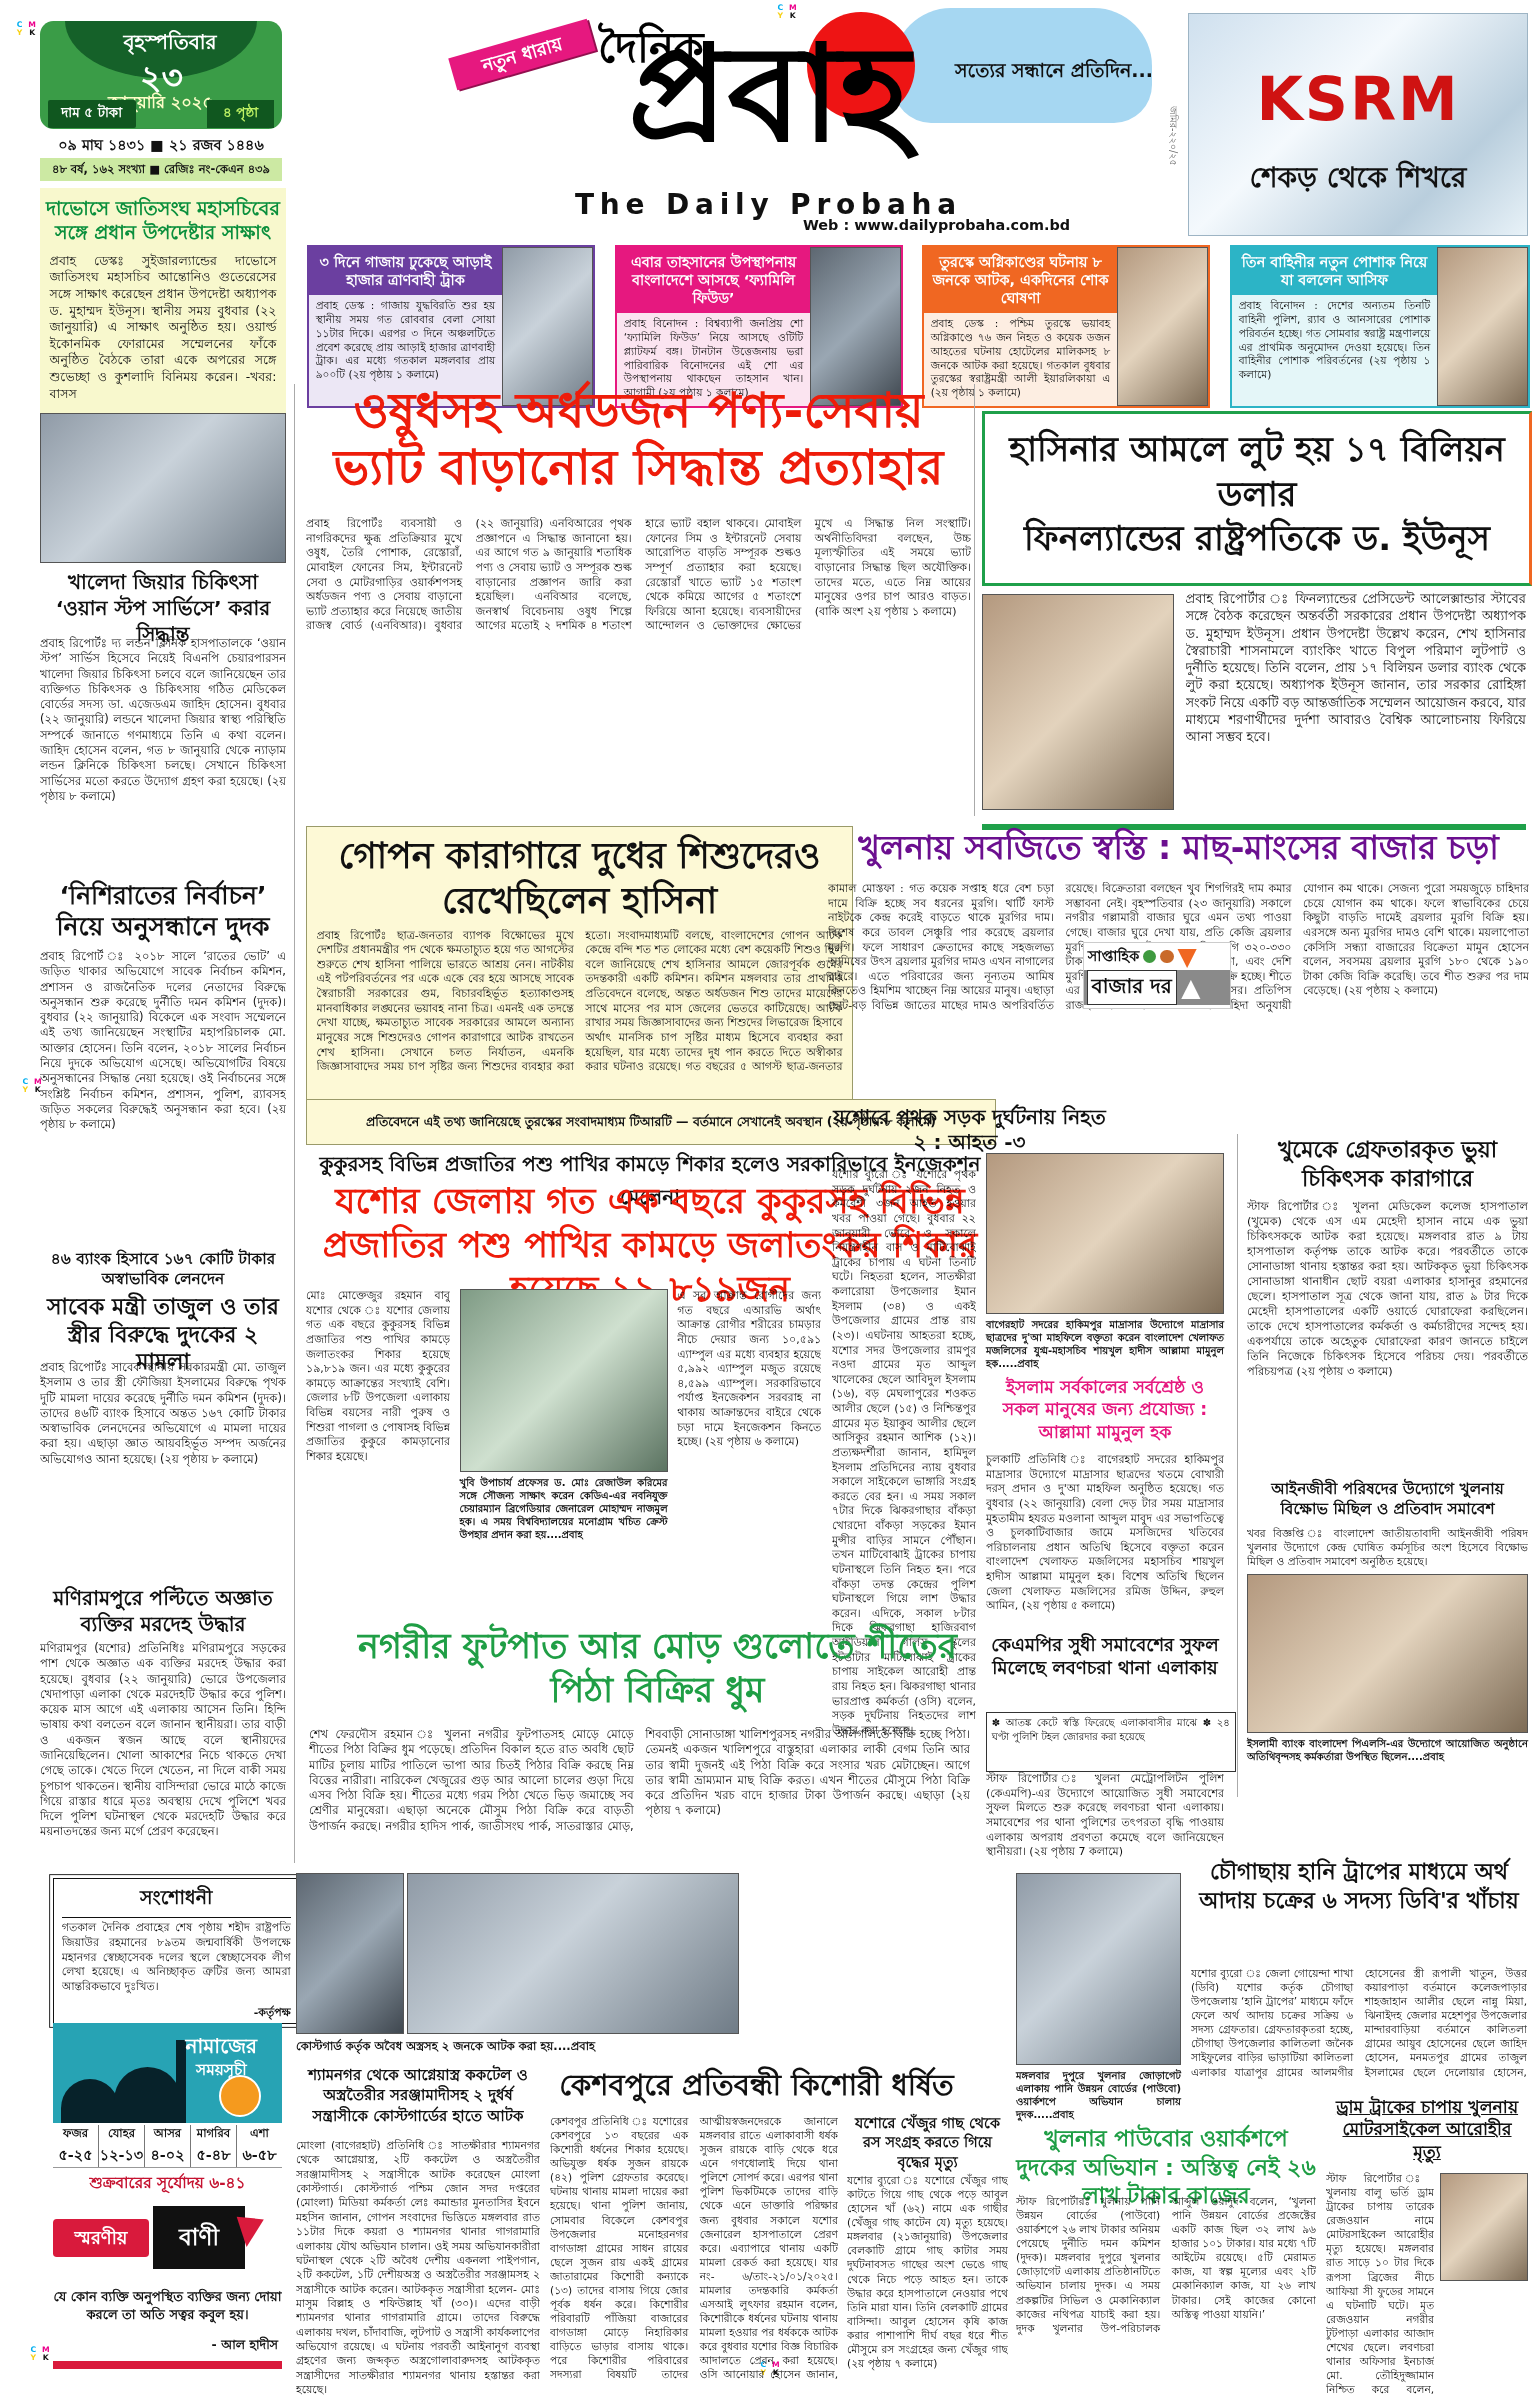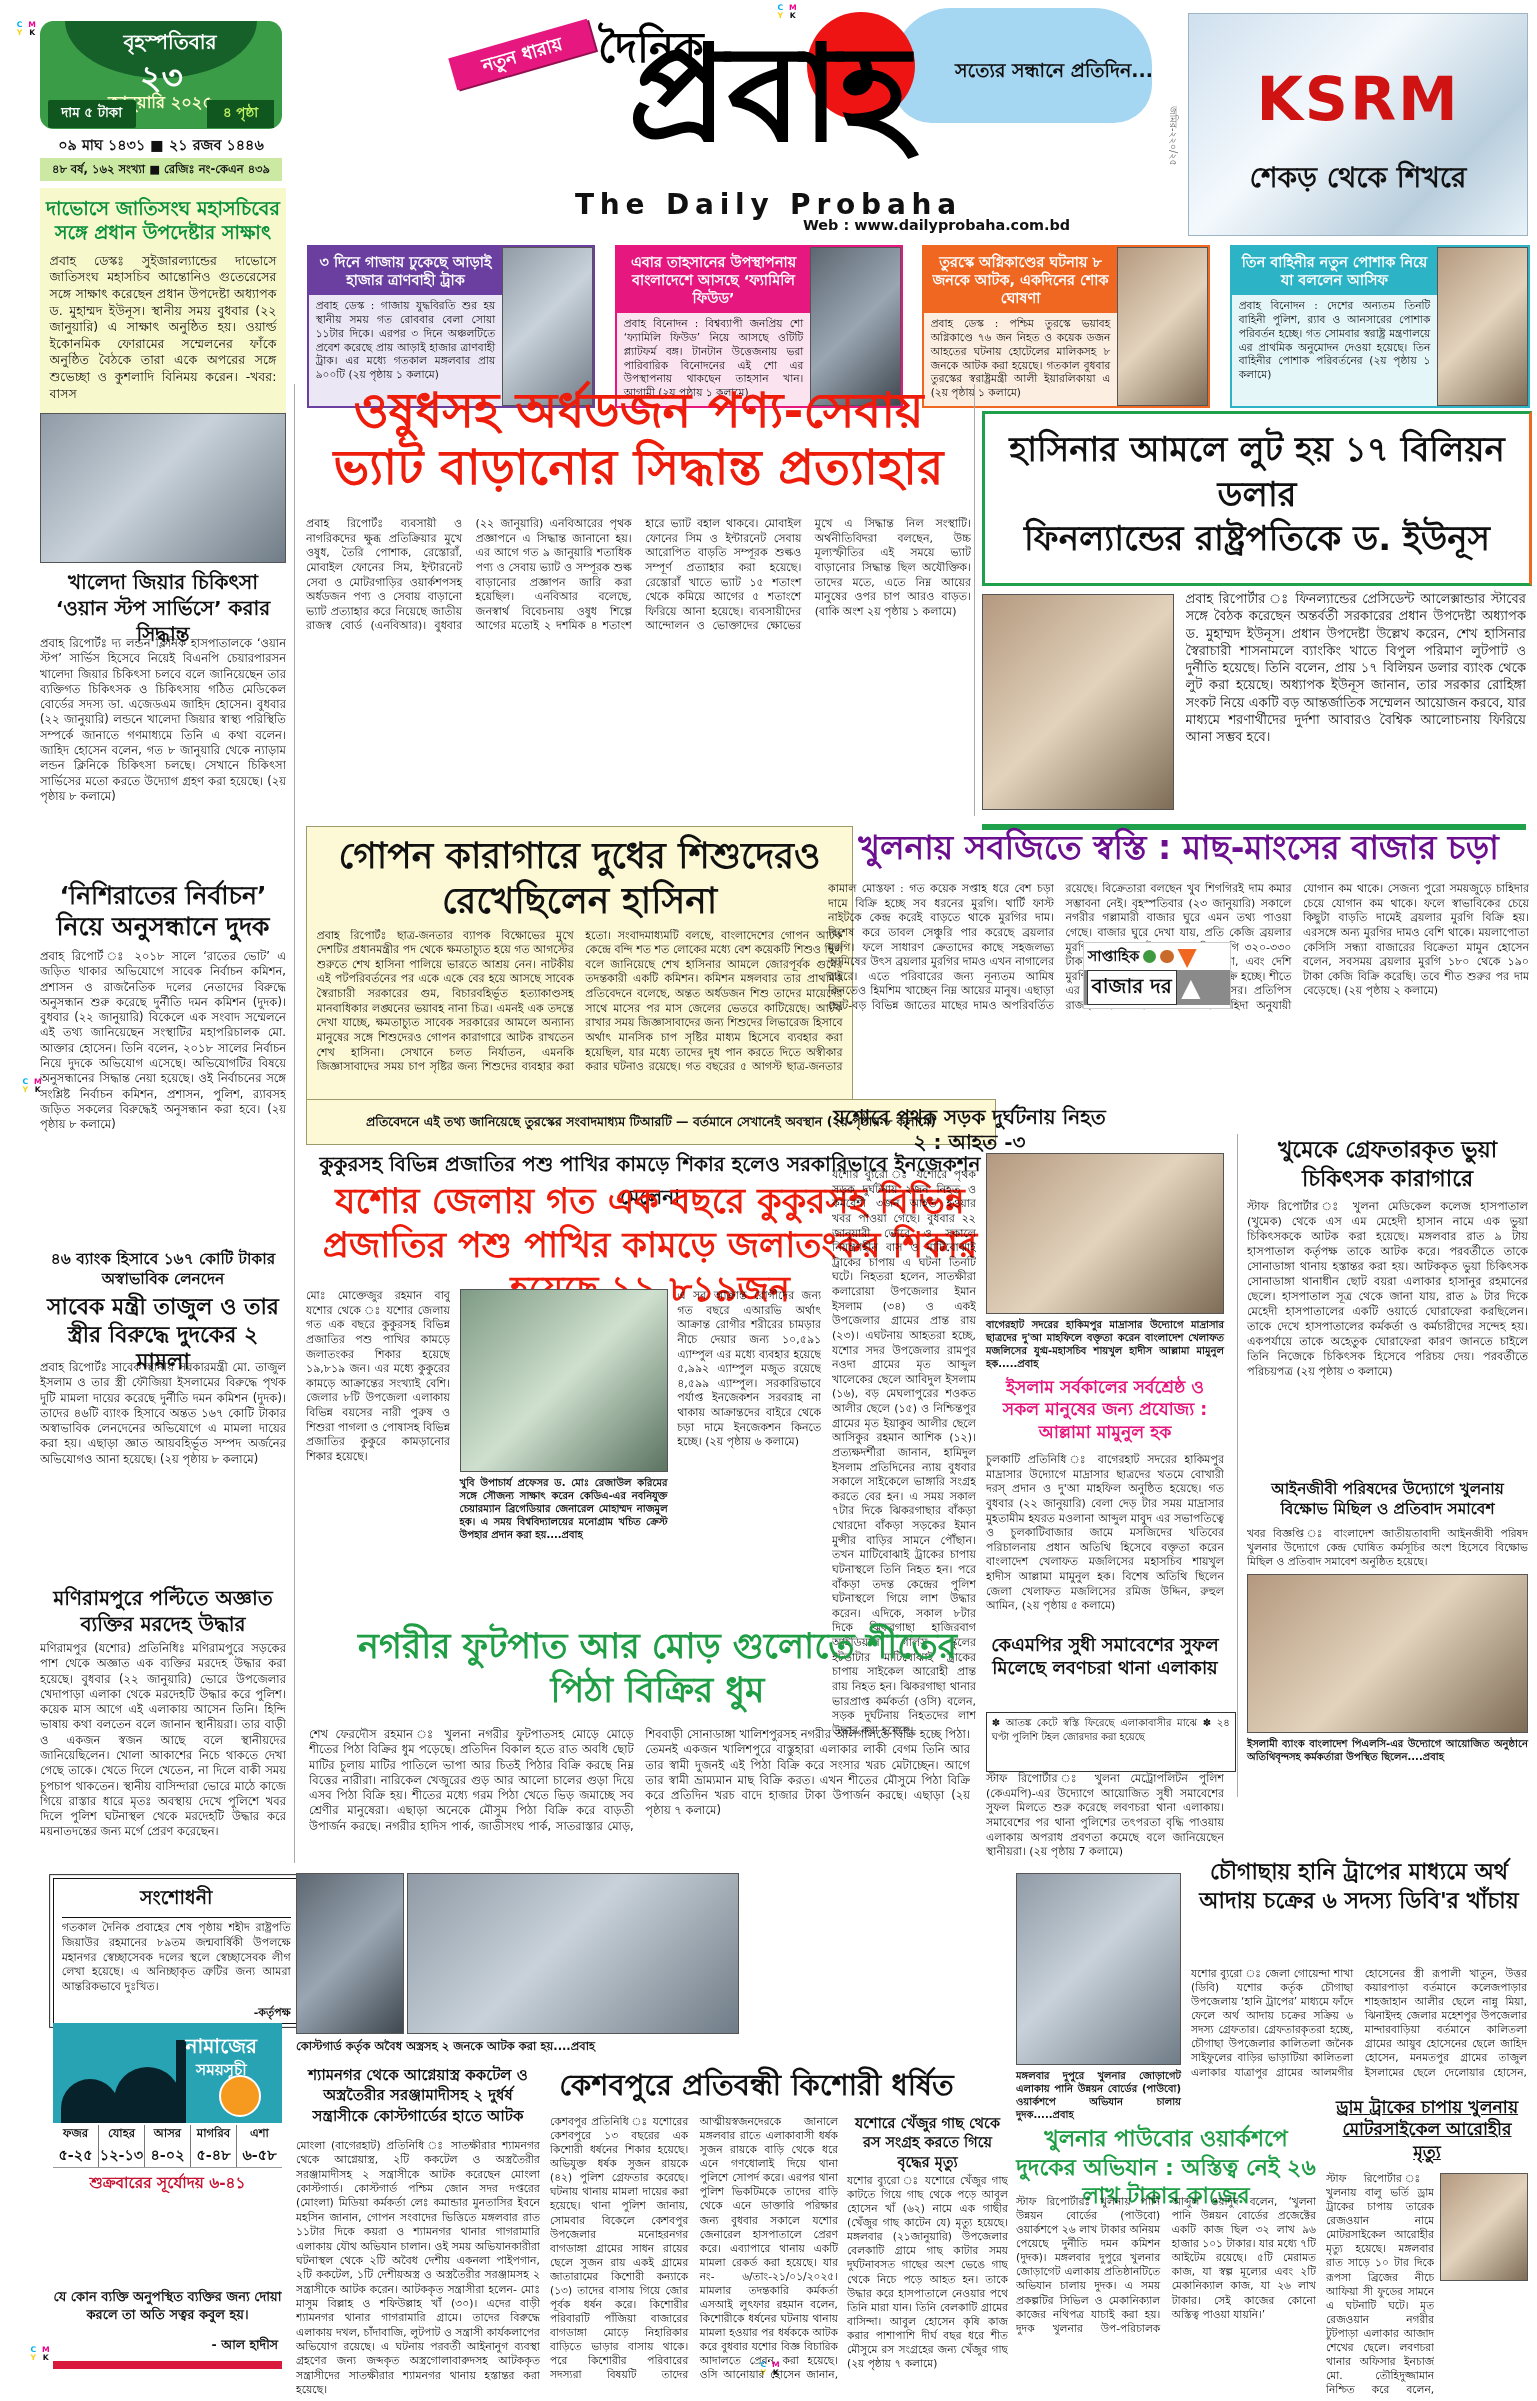--- a/index.html
+++ b/index.html
@@ -159,20 +159,25 @@
       <div style="font-size:11.5px;font-weight:bold;">মাগরিব</div>
       <div style="font-size:14.4px;font-weight:bold;">৫-৪৮</div>
     </div>
     <div style="flex:1;text-align:center;">
       <div style="font-size:11.5px;font-weight:bold;">এশা</div>
       <div style="font-size:14.4px;font-weight:bold;">৬-৫৮</div>
     </div>
   </div>
   <div class="abs hc" style="left:53px;top:2171px;width:229px;font-size:15.4px;color:#c51230;">শুক্রবারের সূর্যোদয় ৬-৪১</div>
 
+  <div class="abs" style="left:53px;top:2202px;width:229px;height:79px;">
+    <div class="abs hc" style="left:0;top:17.3px;width:96px;height:38px;background:#d91a3c;color:#fff;font-size:18px;line-height:38px;border-radius:3.8px;">স্মরণীয়</div>
+    <div class="abs hc" style="left:100px;top:3.8px;width:92px;height:63px;background:#111;color:#fff;font-size:23px;line-height:63px;">বাণী</div>
+    <div class="abs" style="left:188px;top:9.6px;width:0;height:0;border-left:25px solid #d91a3c;border-top:11.5px solid transparent;border-bottom:21px solid transparent;transform:rotate(-18deg);"></div>
+  </div>
   <div class="abs hc" style="left:53px;top:2288px;width:229px;font-size:13px;font-weight:600;line-height:1.4;">যে কোন ব্যক্তি অনুপস্থিত ব্যক্তির জন্য দোয়া করলে তা অতি সত্বর কবুল হয়।</div>
   <div class="abs" style="left:144px;top:2336px;width:134px;text-align:right;font-size:12.5px;font-weight:bold;">- আল হাদীস</div>
   <div class="abs" style="left:53px;top:2361px;width:229px;height:7.7px;background:#d91a3c;"></div>
 
   <div class="abs hc" style="left:306px;top:382px;width:665px;font-size:48px;line-height:1.18;color:#ee1c0a;">
     <div>ওষুধসহ অর্ধডজন পণ্য-সেবায়</div>
     <div>ভ্যাট বাড়ানোর সিদ্ধান্ত প্রত্যাহার</div>
   </div>
   <div class="abs bd c4" style="left:306px;top:517px;width:665px;height:300px;font-size:11px;">প্রবাহ রিপোর্টঃ ব্যবসায়ী ও নাগরিকদের ক্ষুব্ধ প্রতিক্রিয়ার মুখে ওষুধ, তৈরি পোশাক, রেস্তোরাঁ, মোবাইল ফোনের সিম, ইন্টারনেট সেবা ও মোটরগাড়ির ওয়ার্কশপসহ অর্ধডজন পণ্য ও সেবায় বাড়ানো ভ্যাট প্রত্যাহার করে নিয়েছে জাতীয় রাজস্ব বোর্ড (এনবিআর)। বুধবার (২২ জানুয়ারি) এনবিআরের পৃথক প্রজ্ঞাপনে এ সিদ্ধান্ত জানানো হয়। এর আগে গত ৯ জানুয়ারি শতাধিক পণ্য ও সেবায় ভ্যাট ও সম্পূরক শুল্ক বাড়ানোর প্রজ্ঞাপন জারি করা হয়েছিল। এনবিআর বলেছে, জনস্বার্থ বিবেচনায় ওষুধ শিল্পে আগের মতোই ২ দশমিক ৪ শতাংশ হারে ভ্যাট বহাল থাকবে। মোবাইল ফোনের সিম ও ইন্টারনেট সেবায় আরোপিত বাড়তি সম্পূরক শুল্কও সম্পূর্ণ প্রত্যাহার করা হয়েছে। রেস্তোরাঁ খাতে ভ্যাট ১৫ শতাংশ থেকে কমিয়ে আগের ৫ শতাংশে ফিরিয়ে আনা হয়েছে। ব্যবসায়ীদের আন্দোলন ও ভোক্তাদের ক্ষোভের মুখে এ সিদ্ধান্ত নিল সংস্থাটি। অর্থনীতিবিদরা বলছেন, উচ্চ মূল্যস্ফীতির এই সময়ে ভ্যাট বাড়ানোর সিদ্ধান্ত ছিল অযৌক্তিক। তাদের মতে, এতে নিম্ন আয়ের মানুষের ওপর চাপ আরও বাড়ত। (বাকি অংশ ২য় পৃষ্ঠায় ১ কলামে)</div>
 

